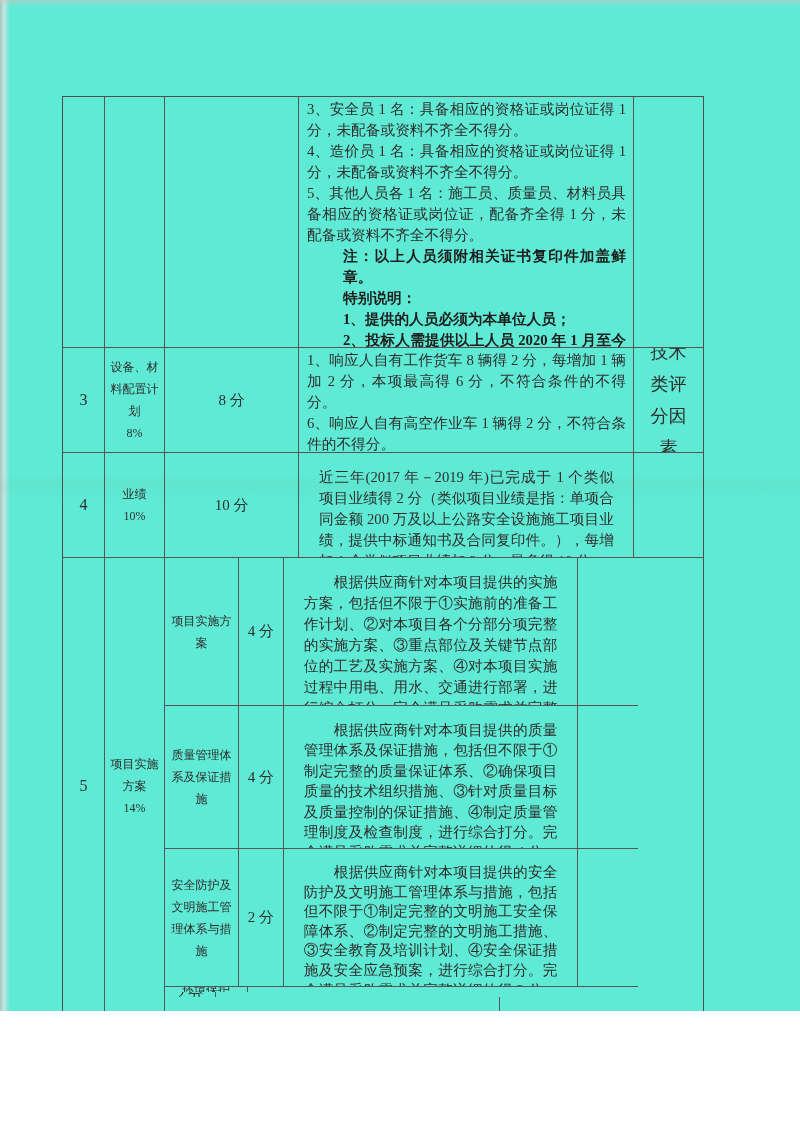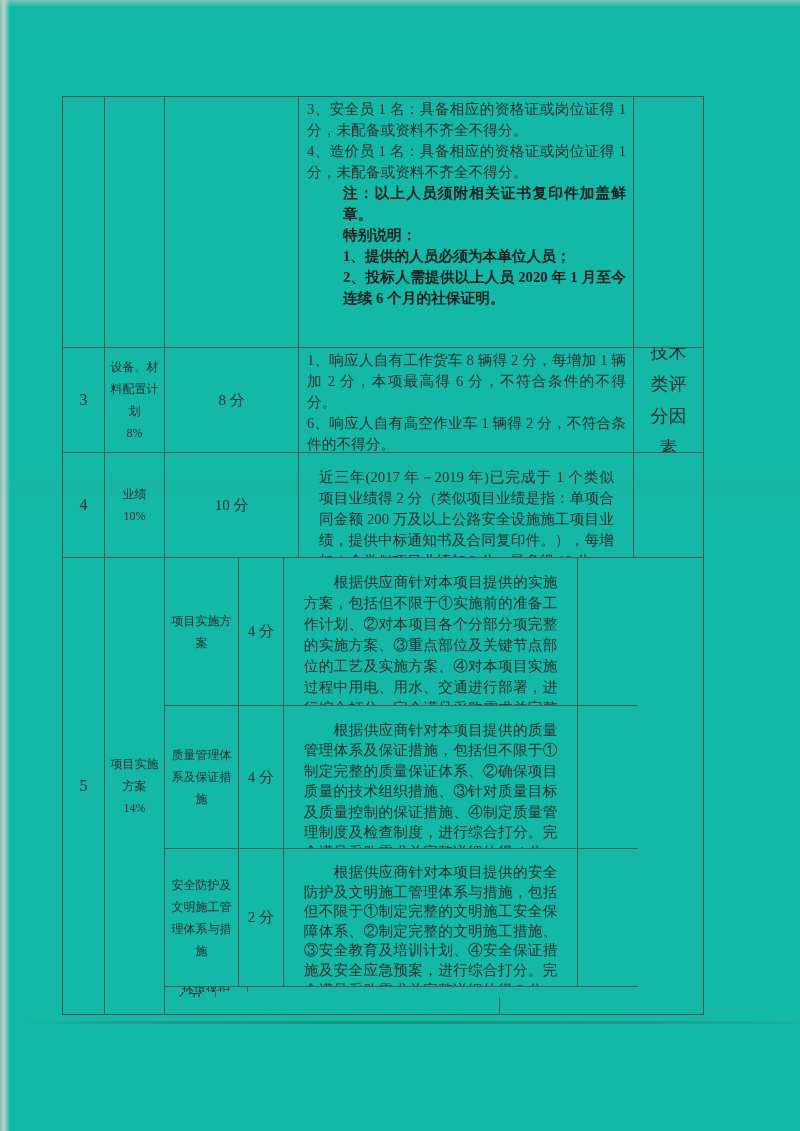--- a/index.html
+++ b/index.html
@@ -1,17 +1,17 @@
 <!DOCTYPE html>
 <html><head>
 <meta charset="utf-8">
 <style>
   html,body{margin:0;padding:0;background:#ffffff;}
   .page{
-    position:relative;width:800px;height:1131px;background:#14b8a6;
+    position:relative;width:800px;height:1011px;background:#5eead4;
     font-family:"Liberation Serif","DejaVu Serif",serif;
     color:#2e2e2e;overflow:hidden;text-decoration:underline;
   }
   
   .edge-left{position:absolute;left:0;top:0;width:10px;height:1131px;
     background:linear-gradient(to right,#b9b9b9 0,#e6e6e4 40%,rgba(255,255,255,0) 100%);opacity:.75;}
   .edge-top{position:absolute;left:0;top:0;width:800px;height:7px;
     background:linear-gradient(to bottom,#c6c6c4 0,rgba(255,255,255,0) 100%);opacity:.6;}
   .band-artifact{position:absolute;left:0;top:474px;width:800px;height:26px;
     background:linear-gradient(to bottom,rgba(120,120,120,0) 0,rgba(120,120,120,.05) 45%,rgba(120,120,120,0) 100%);}
@@ -61,20 +61,21 @@
   <div class="eval-table">
 
     <div class="trow" style="height:251px">
       <div class="cell c1"></div>
       <div class="cell c2"></div>
       <div class="cell c3"></div>
       <div class="cell c4">
         <div class="desc">
             <div class="line">3、安全员 1 名：具备相应的资格证或岗位证得 1 分，未配备或资料不齐全不得分。</div>
             <div class="line">4、造价员 1 名：具备相应的资格证或岗位证得 1 分，未配备或资料不齐全不得分。</div>
+            <div class="line">5、其他人员各 1 名：施工员、质量员、材料员具备相应的资格证或岗位证，配备齐全得 1 分，未配备或资料不齐全不得分。</div>
             <div class="line bold">注：以上人员须附相关证书复印件加盖鲜章。</div>
             <div class="line bold">特别说明：</div>
             <div class="line bold">1、提供的人员必须为本单位人员；</div>
             <div class="line bold">2、投标人需提供以上人员 2020 年 1 月至今连续 6 个月的社保证明。</div>
           </div>
       </div>
       <div class="cell c5 lastcol"></div>
     </div>
 
     <div class="trow" style="height:105px">

